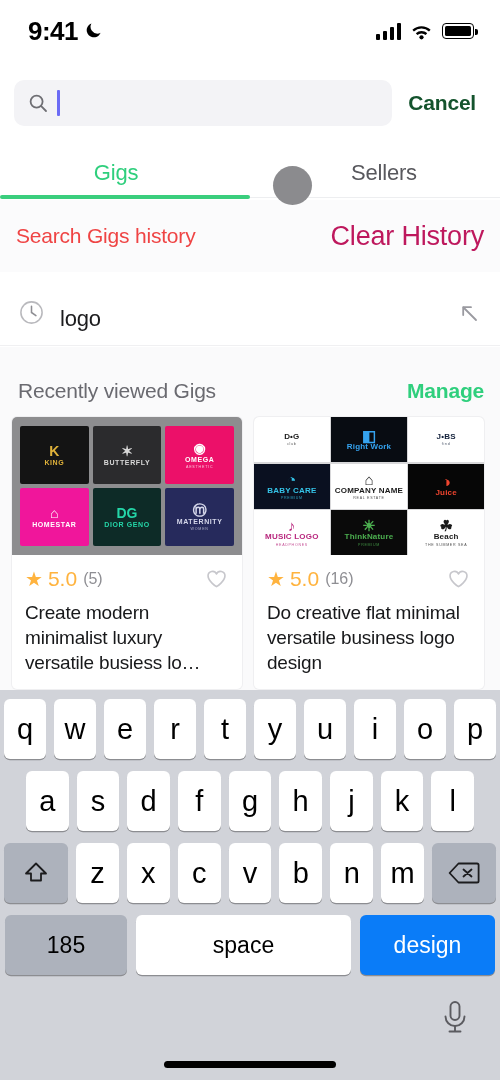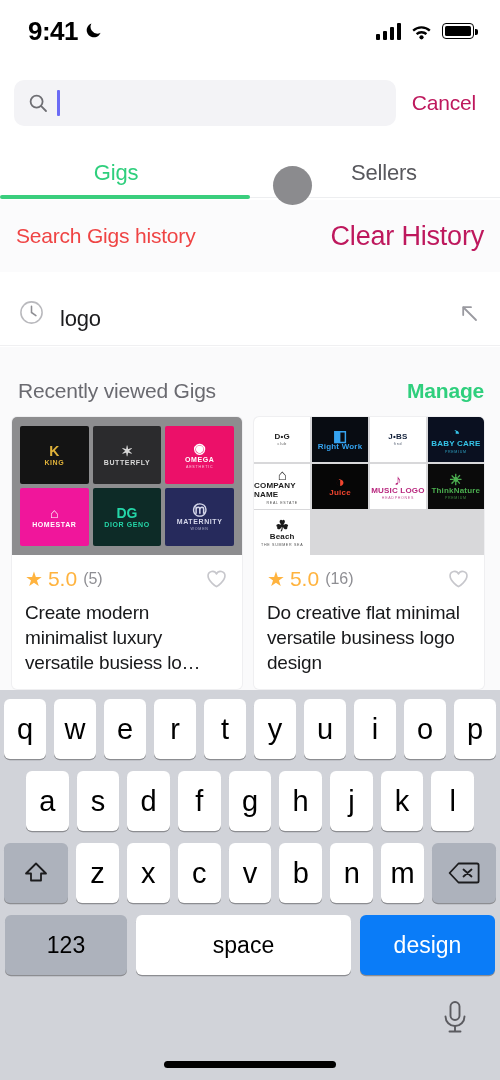--- a/index.html
+++ b/index.html
@@ -43,22 +43,23 @@
     display: flex; align-items: center; padding: 0 14px;
   }
   .searchfield {
     flex: 1; height: 46px; background: #f3f3f6; border-radius: 10px;
     display: flex; align-items: center; padding: 0 14px; gap: 9px;
   }
   .search-ico { width: 20px; height: 20px; flex: none; display: block; }
   .caret { width: 2.5px; height: 26px; background: #6b6bf5; border-radius: 1px; flex: none; }
   .search-ph { font-size: 21px; color: #7b7b80; letter-spacing: -0.2px; }
   .cancel-btn {
-    font-size: 21px; color: #be185d; padding: 0 10px 0 16px; white-space: nowrap;
+    font-size: 21px; color: #14532d; padding: 0 10px 0 16px; white-space: nowrap;
     letter-spacing: -0.2px;
+    font-weight: bold;
   }
 
   
   .tabs {
     position: absolute; top: 148px; left: 0; right: 0; height: 50px;
     display: flex; border-bottom: 1.5px solid #edeef0; gap: 36px;
   }
   .tab {
     flex: 1; display: flex; align-items: center; justify-content: center;
     font-size: 22px; color: #58585d; letter-spacing: -0.2px;
@@ -118,21 +119,21 @@
     border-radius: 2px; display: flex; flex-direction: column;
     align-items: center; justify-content: center; overflow: hidden;
   }
   .t-name { font-size: 7px; font-weight: 700; letter-spacing: 0.6px; line-height: 1.1; }
   .t-sub { font-size: 3.6px; letter-spacing: 0.8px; opacity: .75; margin-top: 1px; }
   .t-mark { font-size: 14px; line-height: 1; margin-bottom: 1px; font-weight: 700; }
 
   
   .collage2 {
     width: 100%; height: 138px;
-    display: grid; grid-template-columns: repeat(4, 1fr); grid-template-rows: repeat(3, 1fr);
+    display: grid; grid-template-columns: repeat(3, 1fr); grid-template-rows: repeat(3, 1fr);
     gap: 1.5px; background: #d8d8da;
   }
   .u { display: flex; flex-direction: column; align-items: center; justify-content: center; overflow: hidden; }
   .u-name { font-size: 8px; font-weight: 700; letter-spacing: 0.2px; line-height: 1.1; }
   .u-sub { font-size: 3.6px; letter-spacing: 0.7px; opacity: .8; margin-top: 1px; }
   .u-mark { font-size: 15px; line-height: 1; font-weight: 700; }
 
   .card-body { padding: 11px 13px 14px 13px; }
   .rating-row { display: flex; align-items: center; margin-bottom: 9px; }
   .star { color: #ffb33e; font-size: 20px; line-height: 1; margin-right: 5px; }
@@ -388,21 +389,21 @@
           <div class="key">m</div>
         </div>
       <div class="key dark wide">
         <svg width="34" height="26" viewBox="0 0 34 26">
           <path d="M11.5 3.5H30a1.6 1.6 0 0 1 1.6 1.6v15.8A1.6 1.6 0 0 1 30 22.5H11.5L2.6 13z" fill="none" stroke="#1c1c1e" stroke-width="1.8" stroke-linejoin="round"></path>
           <path d="M16.5 9.5l8 7M24.5 9.5l-8 7" stroke="#1c1c1e" stroke-width="1.8" stroke-linecap="round"></path>
         </svg>
       </div>
     </div>
     <div class="krow r4">
-      <div class="key num">123</div>
+      <div class="key num">185</div>
       <div class="key space">space</div>
       <div class="key search">design</div>
     </div>
     <div class="kb-bottom">
       <svg class="mic" viewBox="0 0 30 38">
         <rect x="10.5" y="3" width="9" height="18" rx="4.5" fill="none" stroke="#5b5b60" stroke-width="1.9"></rect>
         <path d="M5.5 17.5a9.5 9.5 0 0 0 19 0" fill="none" stroke="#5b5b60" stroke-width="1.9" stroke-linecap="round"></path>
         <path d="M15 27v5M9.5 32.5h11" stroke="#5b5b60" stroke-width="1.9" stroke-linecap="round"></path>
       </svg>
     </div>

